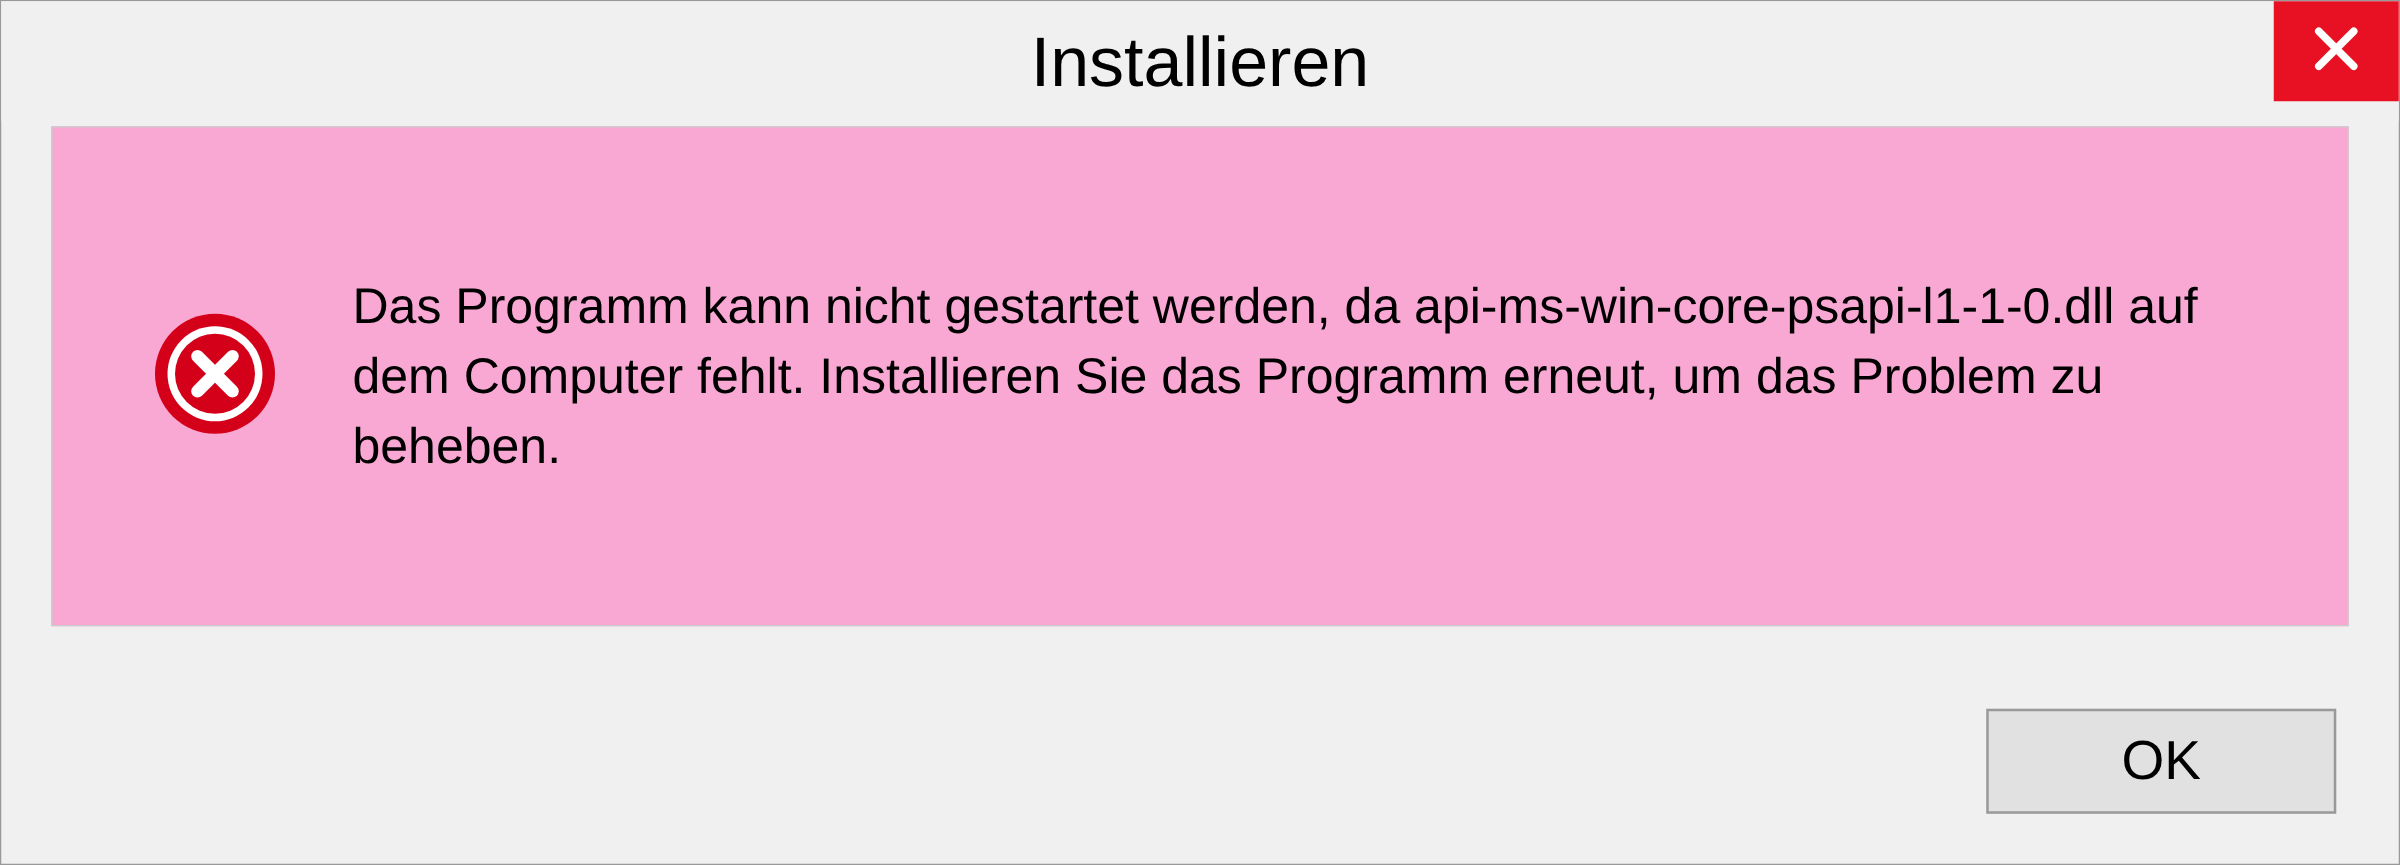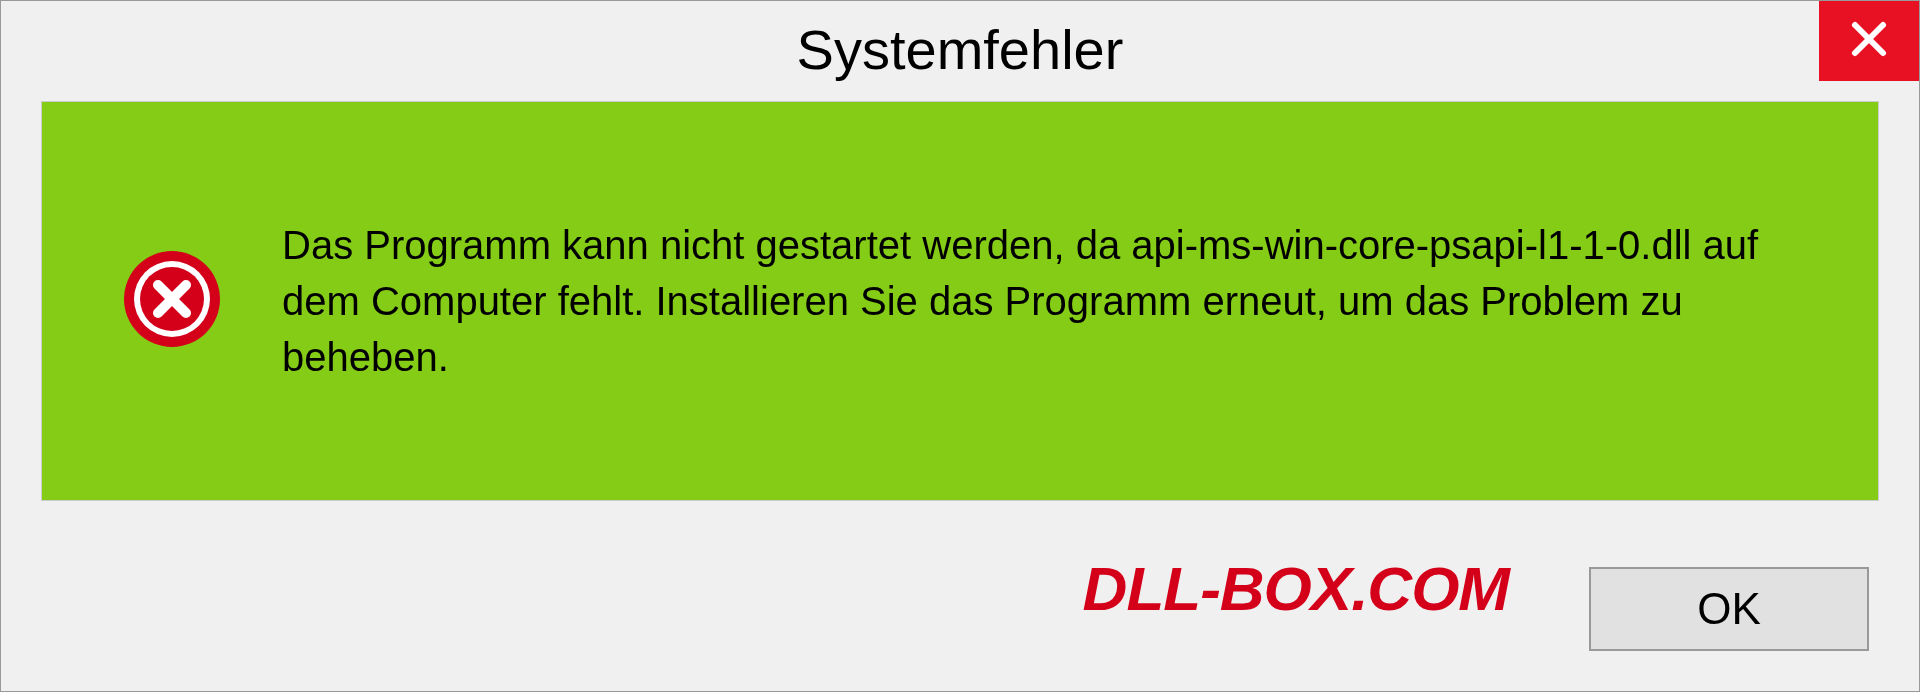--- a/index.html
+++ b/index.html
@@ -46,21 +46,21 @@
       align-items: center;
       justify-content: center;
       cursor: pointer;
     }
     .close-btn svg {
       width: 40px;
       height: 40px;
     }
     .content-area {
       margin: 4px 40px;
-      background: #84cc16;
+      background: #f9a8d4;
       border: 1px solid #ccc;
       flex: 1;
       display: flex;
       align-items: center;
       padding: 60px 80px;
     }
     .error-icon {
       flex-shrink: 0;
       margin-right: 60px;
     }
@@ -102,21 +102,21 @@
       cursor: pointer;
       font-family: inherit;
       margin-top: 42px;
     }
   </style>
 </head>
 <body>
 
 <div class="dialog">
   <div class="titlebar">
-    <div class="title">Systemfehler</div>
+    <div class="title">Installieren</div>
     <div class="close-btn">
       <span>
         <svg viewBox="0 0 40 40">
           <line x1="6" y1="6" x2="34" y2="34" stroke="#ffffff" stroke-width="6" stroke-linecap="round"></line>
           <line x1="34" y1="6" x2="6" y2="34" stroke="#ffffff" stroke-width="6" stroke-linecap="round"></line>
         </svg>
       </span>
     </div>
   </div>
 
@@ -127,16 +127,15 @@
         <circle cx="50" cy="50" r="38" fill="#ffffff"></circle>
         <circle cx="50" cy="50" r="32" fill="#d4001a"></circle>
         <line x1="36" y1="36" x2="64" y2="64" stroke="#ffffff" stroke-width="10" stroke-linecap="round"></line>
         <line x1="64" y1="36" x2="36" y2="64" stroke="#ffffff" stroke-width="10" stroke-linecap="round"></line>
       </svg>
     </div>
     <div class="message">Das Programm kann nicht gestartet werden, da api-ms-win-core-psapi-l1-1-0.dll auf dem Computer fehlt. Installieren Sie das Programm erneut, um das Problem zu beheben.</div>
   </div>
 
   <div class="footer">
-    <div class="watermark">DLL-BOX.COM</div>
     <button class="ok-btn">OK</button>
   </div>
 </div>
 
 </body></html>

